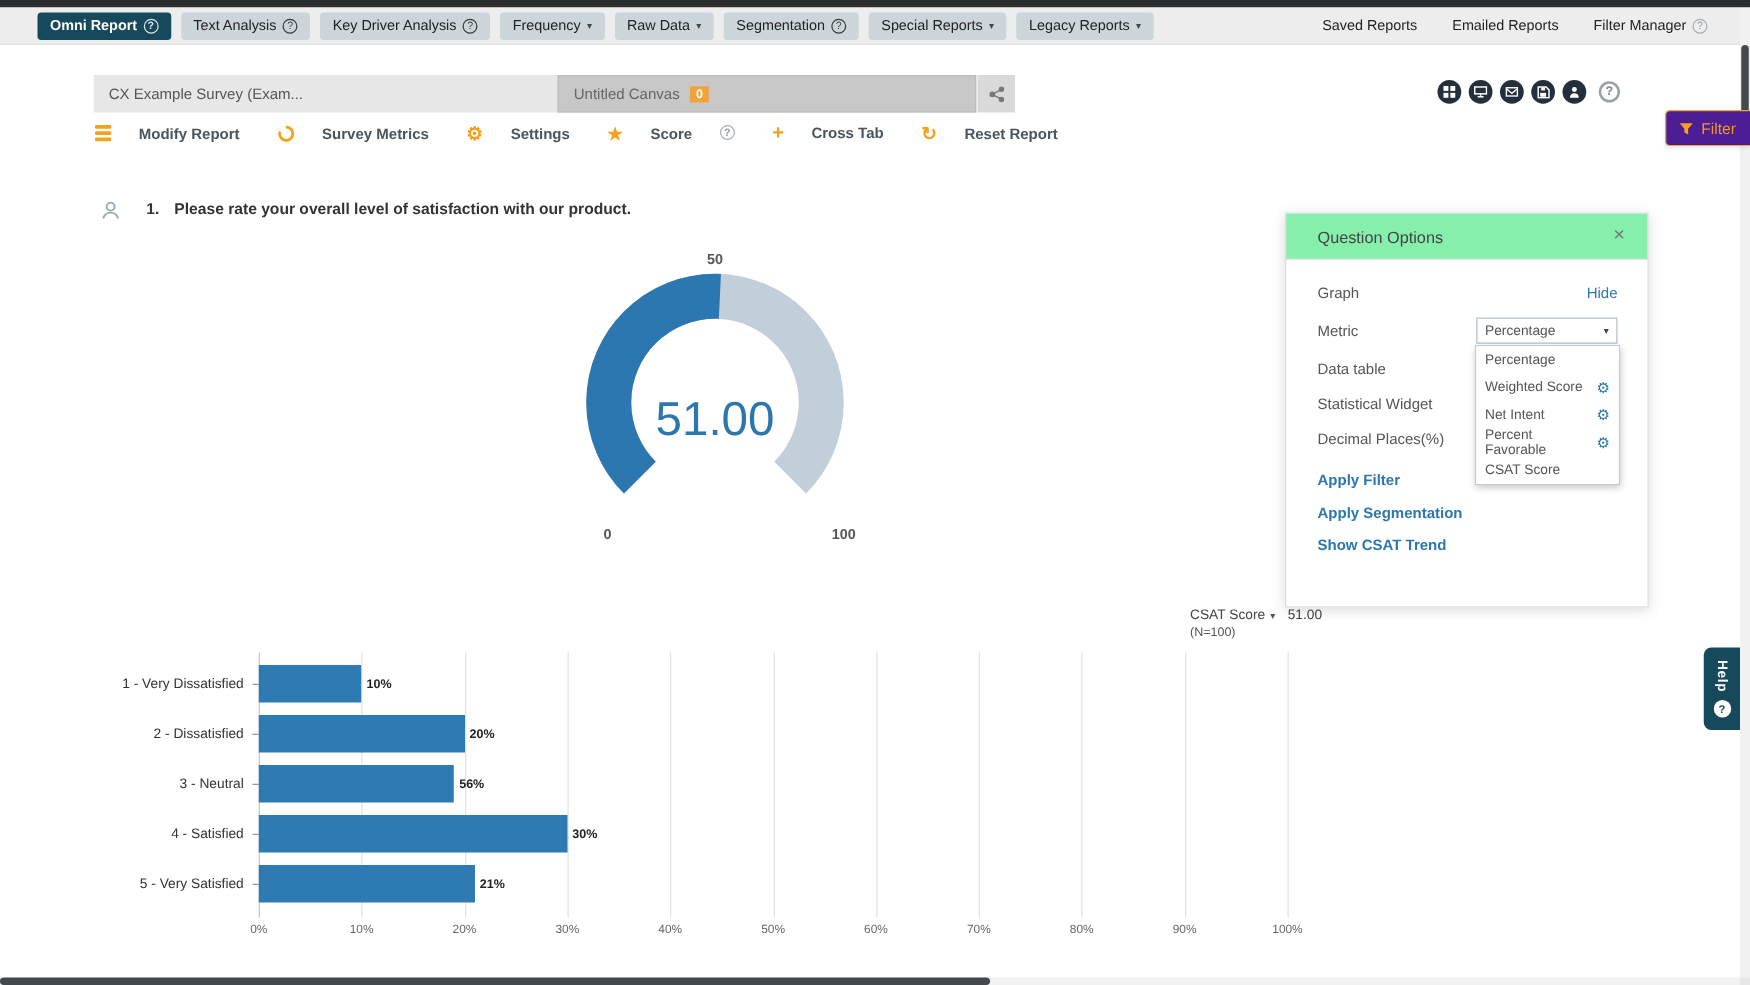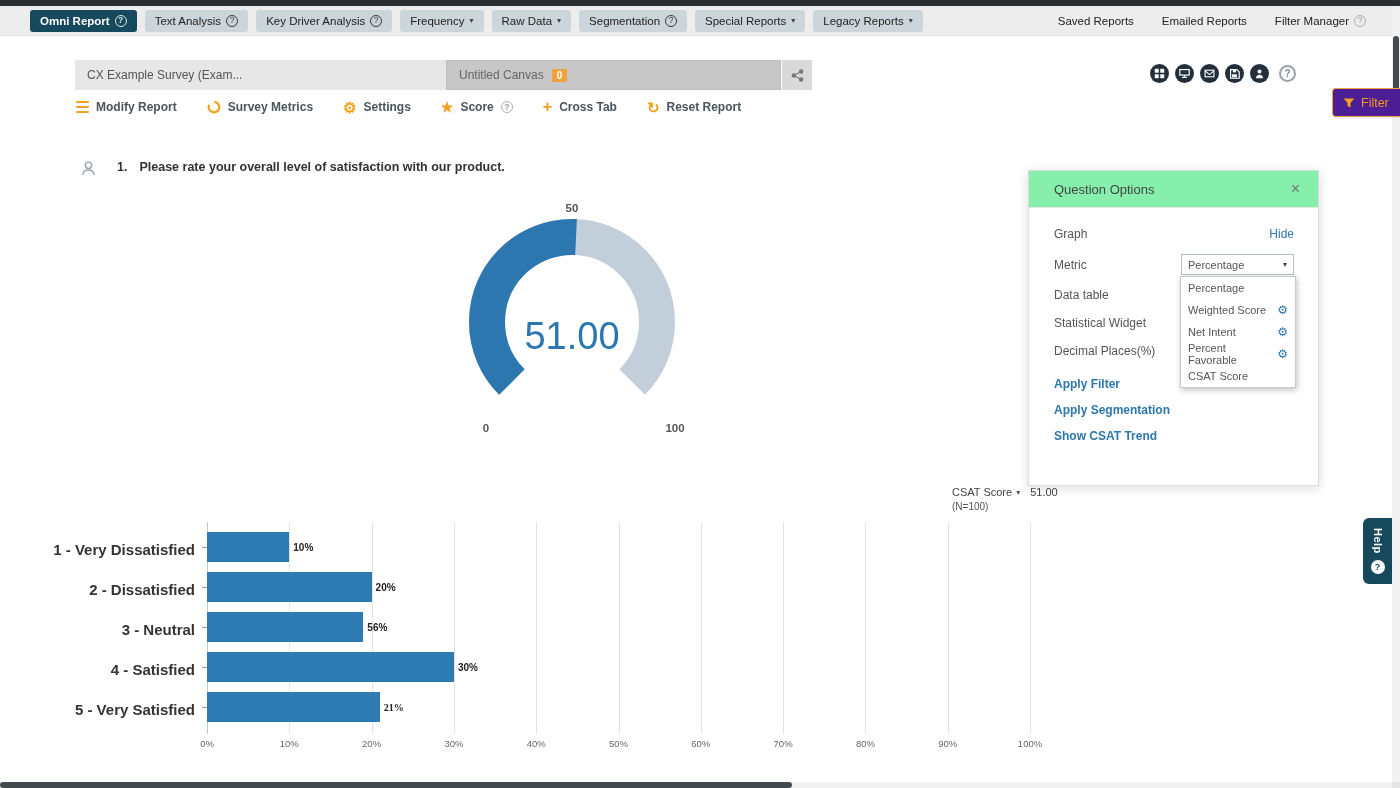--- a/index.html
+++ b/index.html
@@ -25,21 +25,21 @@
   .tab-tool{position:absolute;top:60px;left:782px;width:30px;height:30px;background:#d9d9d9;display:flex;align-items:center;justify-content:center;cursor:pointer;}
 
   .header-icons{position:absolute;top:64px;left:1150px;display:flex;align-items:center;gap:6px;}
   .hicon{width:19px;height:19px;border-radius:50%;background:#232f3b;display:flex;align-items:center;justify-content:center;cursor:pointer;}
   .hhelp{width:17px;height:17px;border-radius:50%;border:2px solid #9aa2a9;color:#7d868d;font-size:10px;font-weight:bold;display:flex;align-items:center;justify-content:center;box-sizing:border-box;margin-left:4px;cursor:pointer;}
 
   .filter-btn{position:absolute;top:88px;right:0;width:68px;height:29px;background:#4c1d95;border:1px solid #f0a23c;border-right:none;border-radius:4px 0 0 4px;display:flex;align-items:center;gap:6px;padding-left:10px;color:#f0991f;font-size:12.5px;cursor:pointer;box-shadow:0 1px 3px rgba(0,0,0,.10);box-sizing:border-box;z-index:7;}
 
   
   .toolbar{position:absolute;top:99px;left:76px;display:flex;align-items:center;gap:30px;}
-  .titem{display:flex;align-items:center;gap:7px;font-size:12px;font-weight:700;color:#4a555e;cursor:pointer;white-space:nowrap;}
+  .titem{display:flex;gap:22px;font-size:12px;font-weight:700;color:#4a555e;cursor:pointer;white-space:nowrap;}
   .o-ic{color:#f5a11d;font-size:15px;line-height:1;}
   .burger{display:flex;flex-direction:column;gap:2.5px;}
   .burger i{width:13px;height:2.5px;background:#f5a11d;border-radius:1px;display:block;}
   .qmark.gray{color:#7d868d;border-color:#9aa2a9;}
 
   
   .question-row{position:absolute;top:160px;left:80px;display:flex;align-items:flex-start;gap:12px;}
   .qnum{font-size:12.5px;font-weight:bold;color:#333;margin-left:8px;}
   .qtext{font-size:12.5px;font-weight:bold;color:#333;}
 
@@ -54,21 +54,21 @@
 
   
   .csat{position:absolute;left:952px;top:486px;width:130px;font-size:11px;color:#444;}
   .csat-line1{display:flex;align-items:center;gap:10px;cursor:pointer;}
   .csat-caret{font-size:8px;color:#555;}
   .csat-n{margin-top:3px;font-size:10px;color:#555;width:104px;}
 
   
   #bar-chart{position:absolute;left:77px;top:522px;width:956px;height:232px;}
   #bar-labels{position:absolute;left:0;top:0;width:124px;height:100%;}
-  .cat-label{position:absolute;right:6px;font-size:15px;color:#333;white-space:nowrap;font-weight:bold;}
+  .cat-label{position:absolute;right:6px;font-size:11px;color:#333;white-space:nowrap;}
   #bar-plot{position:absolute;left:130px;top:0;width:823px;height:228px;}
   .gridline{position:absolute;top:0;width:1px;height:212px;background:#e2e2e2;}
   .gridline.first{background:#c8c8c8;}
   .xtick{position:absolute;top:216px;width:44px;margin-left:-22px;text-align:center;font-size:9.5px;color:#666;}
   .bar{position:absolute;left:0;height:30px;}
   .bar-value{position:absolute;font-size:10px;font-weight:bold;color:#222;white-space:nowrap;}
   .cat-tick{position:absolute;left:-5px;width:5px;height:1px;background:#999;}
 
   
   .panel{position:absolute;left:1028px;top:170px;width:291px;height:316px;background:#fff;border:1px solid #ddd;box-shadow:0 2px 10px rgba(0,0,0,.15);z-index:5;box-sizing:border-box;}
@@ -322,21 +322,21 @@
         <div class="bar" style="top: 50px; width: 20%; background: rgb(46, 123, 180);"></div>
         <div class="bar-value" style="top: 60px; left: calc(20% + 4px);">20%</div>
         <div class="cat-tick" style="top: 105px;"></div>
         <div class="bar" style="top: 90px; width: 19%; background: rgb(46, 123, 180);"></div>
         <div class="bar-value" style="top: 100px; left: calc(19% + 4px);">56%</div>
         <div class="cat-tick" style="top: 145px;"></div>
         <div class="bar" style="top: 130px; width: 30%; background: rgb(46, 123, 180);"></div>
         <div class="bar-value" style="top: 140px; left: calc(30% + 4px);">30%</div>
         <div class="cat-tick" style="top: 185px;"></div>
         <div class="bar" style="top: 170px; width: 21%; background: rgb(46, 123, 180);"></div>
-        <div class="bar-value" style="top: 180px; left: calc(21% + 4px); font-family: Liberation Serif, serif;">21%</div>
+        <div class="bar-value" style="top: 180px; left: calc(21% + 4px);">21%</div>
       </div>
   </div>
 
   <aside class="panel">
     <div class="panel-header">
       <span class="panel-title">Question Options</span>
       <span class="panel-close">×</span>
     </div>
     <div class="panel-body">
       <div class="prow graph">

